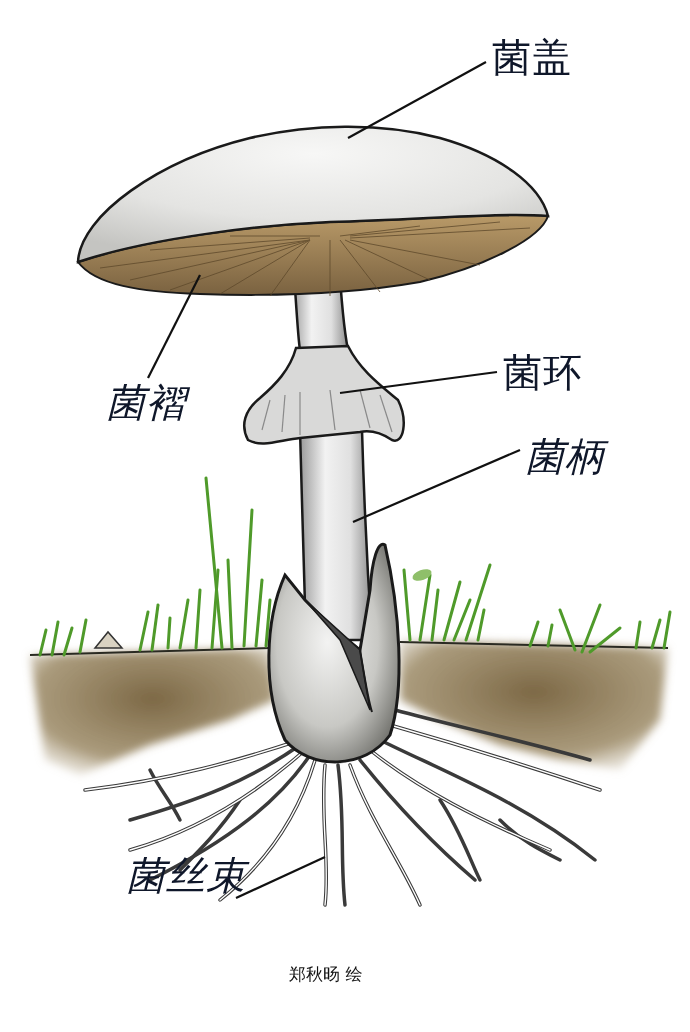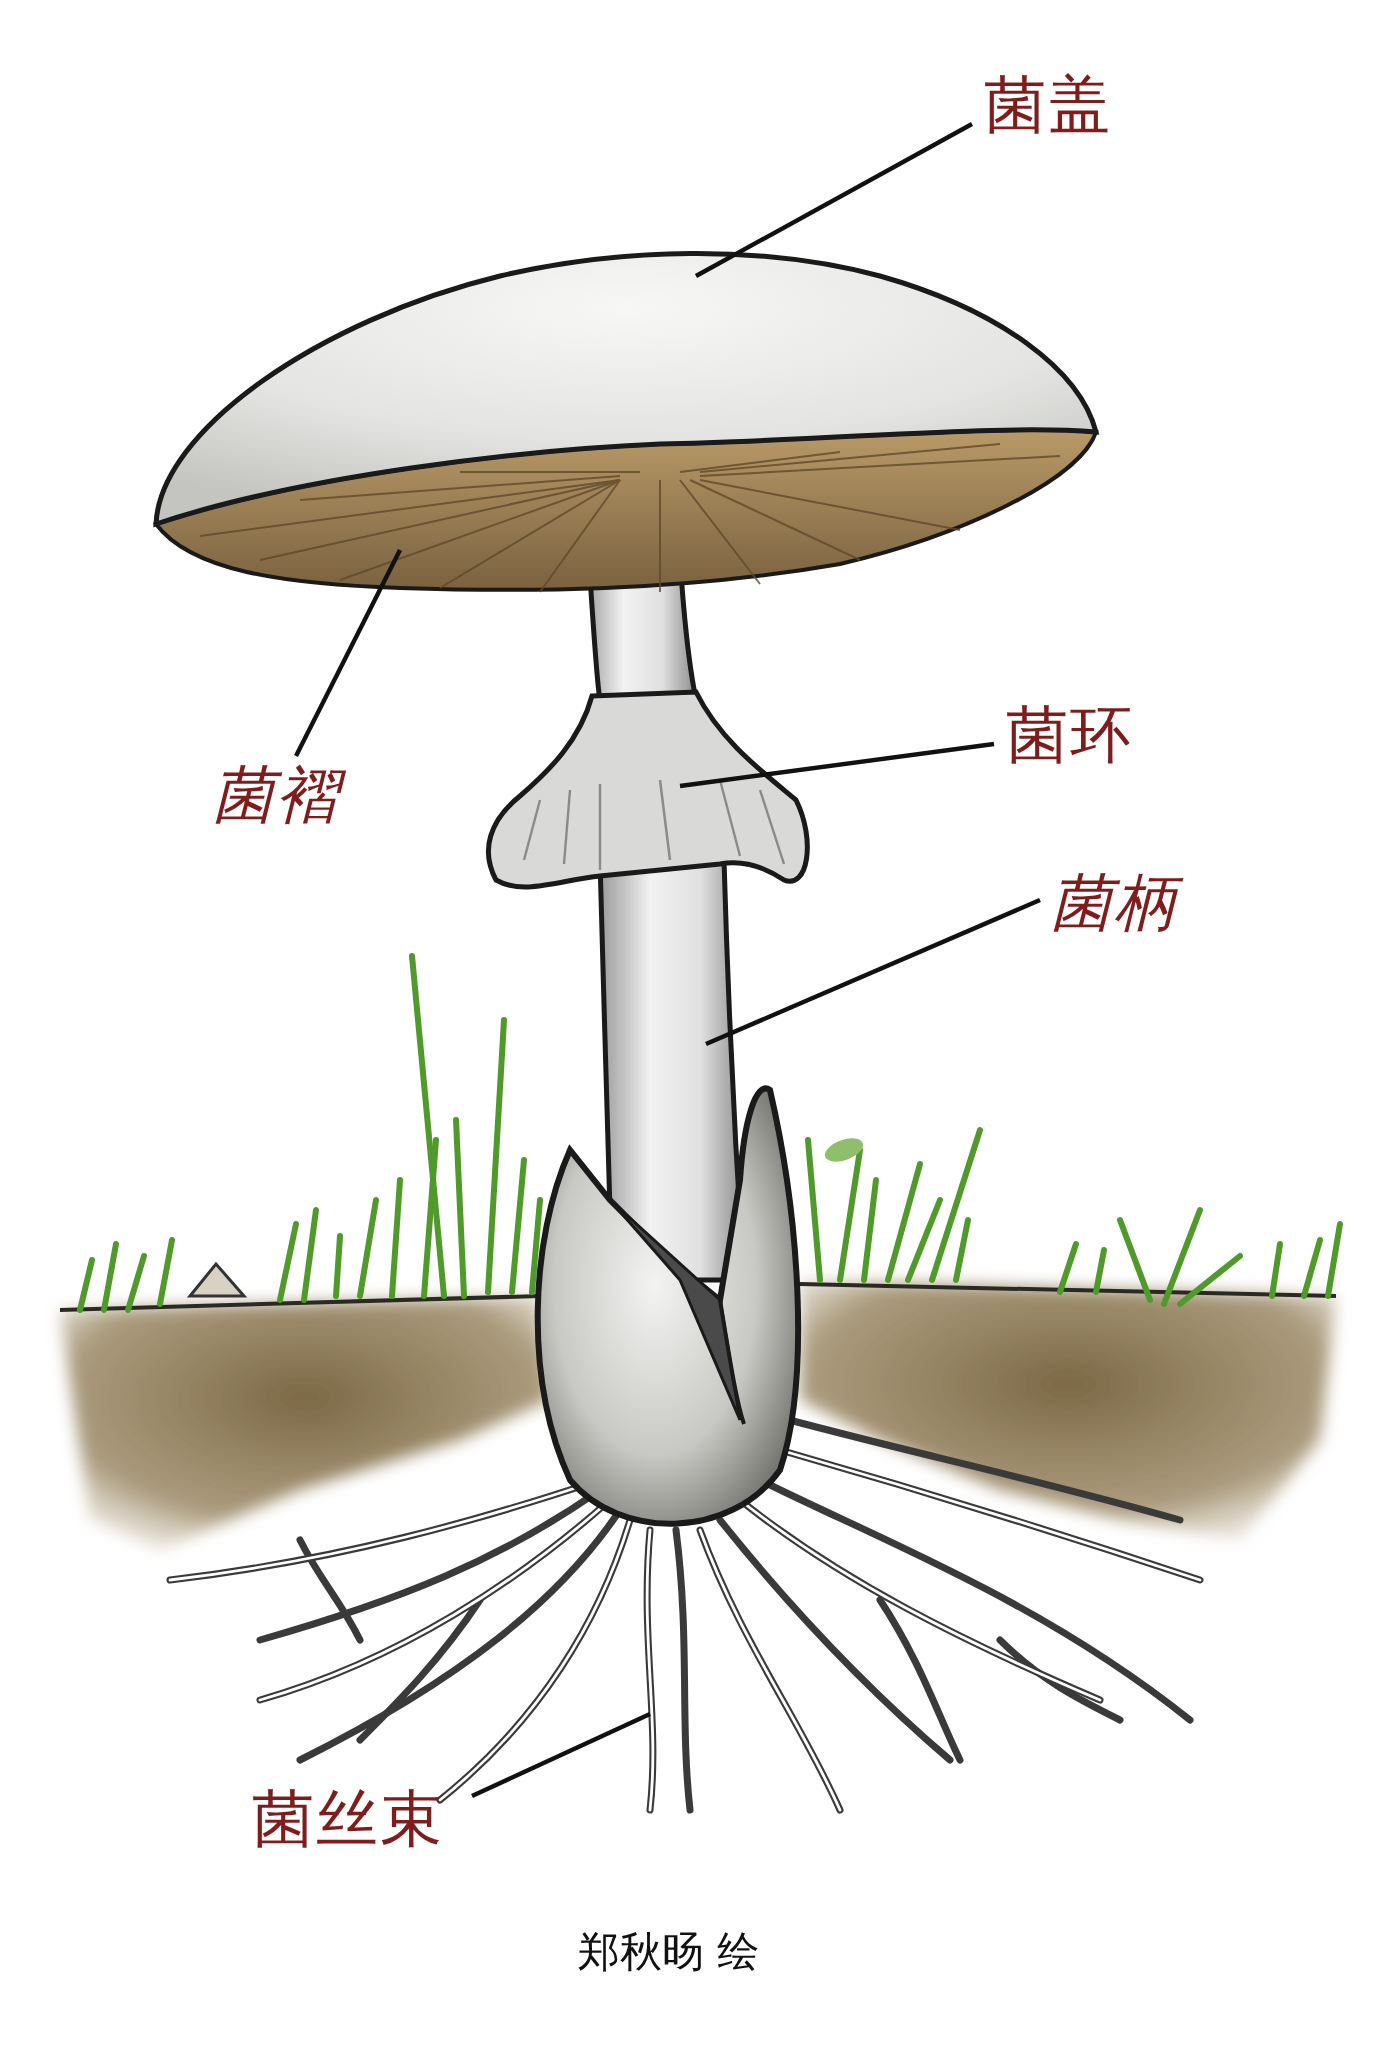--- a/index.html
+++ b/index.html
@@ -1,21 +1,21 @@
 <!DOCTYPE html>
 <html><head>
   <meta charset="utf-8">
   <style>
     html, body { margin: 0; padding: 0; background: #ffffff; }
     body { width: 690px; height: 1032px; position: relative; overflow: hidden;
            font-family: "DejaVu Sans", "Liberation Sans", sans-serif; }
     #diagram { position: absolute; left: 0; top: 0; width: 690px; height: 1032px; }
-    .label { position: absolute; font-size: 31px; color: #7f1d1d; letter-spacing: 1px;
+    .label { position: absolute; font-size: 39px; color: #0f172a; letter-spacing: 1px;
              font-family: "DejaVu Sans", "Liberation Sans", sans-serif; line-height: 1; white-space: nowrap; }
-    .credit { position: absolute; font-size: 21px; color: #111; line-height: 1; white-space: nowrap;
+    .credit { position: absolute; font-size: 17px; color: #111; line-height: 1; white-space: nowrap;
               font-family: "DejaVu Sans", "Liberation Sans", sans-serif; }
   </style>
 </head>
 <body>
 
 <svg id="diagram" viewBox="0 0 690 1032" xmlns="http://www.w3.org/2000/svg">
   <defs>
     <radialGradient id="capGrad" cx="0.5" cy="0.2" r="0.8">
       <stop offset="0" stop-color="#f7f7f6"></stop>
       <stop offset="0.6" stop-color="#e4e4e2"></stop>
@@ -162,14 +162,14 @@
     <line x1="340" y1="393" x2="497" y2="372"></line>
     <line x1="353" y1="522" x2="520" y2="450"></line>
     <line x1="325" y1="857" x2="236" y2="898"></line>
   </g>
 </svg>
 
 <div class="label" style="left:492px; top:38px;">菌盖</div>
 <div class="label" style="left:106px; top:383px;font-style:italic;">菌褶</div>
 <div class="label" style="left:503px; top:353px;">菌环</div>
 <div class="label" style="left:525px; top:437px;font-style:italic;">菌柄</div>
-<div class="label" style="left:126px; top:895px;">菌丝束</div>
+<div class="label" style="left:126px; top:856px;font-style:italic;">菌丝束</div>
 <div class="credit" style="left:289px; top:966px;">郑秋旸 绘</div>
 
 </body></html>

